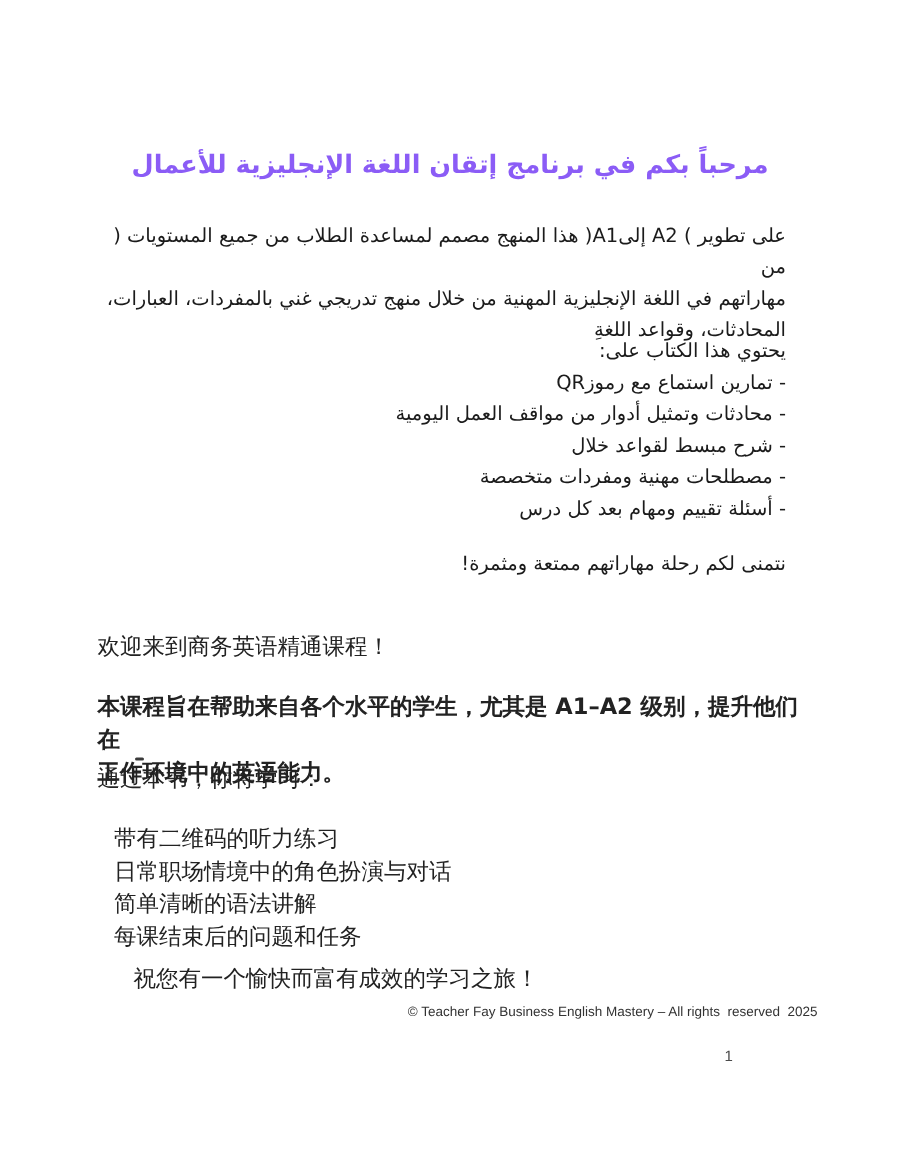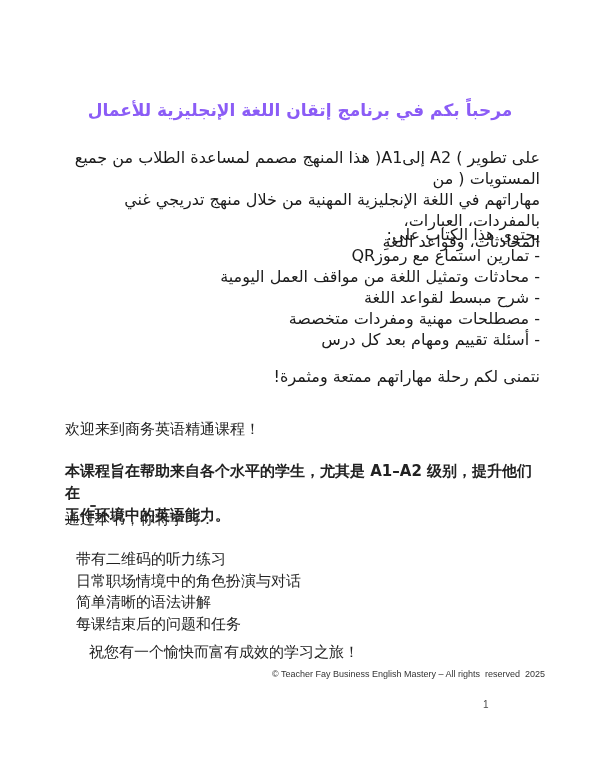--- a/index.html
+++ b/index.html
@@ -20,38 +20,38 @@
   }
   .doc-title{
     top:96px;left:30px;right:30px;
     text-align:center;
     font-size:17px;
     font-weight:bold;
     line-height:28px;
     color:#8b5cf6;
   }
   .ar-body{
-    left:60px;right:60px;
-    font-size:16px;
+    left:60px;right:76px;
+    font-size:13px;
     line-height:21px;
     color:#1b1b1b;
   }
   #ar-intro{top:147px;}
   #ar-contents{top:224px;}
   #ar-wish{top:366px;}
   
   .zh{
     left:65px;right:55px;
     font-size:15px;
     line-height:22px;
     color:#222;
     font-family:"DejaVu Sans",sans-serif;
     text-align:left;
   }
-  #zh-welcome{top:420px;font-family:Liberation Mono, monospace;}
+  #zh-welcome{top:420px;}
   #zh-intro{top:460px;font-weight:bold;}
   #zh-learn-heading{top:508px;}
   #zh-list{top:549px;left:76px;line-height:21.5px;}
   #zh-wish{top:641px;margin-left:24px;}
   .zh-list-item{white-space:nowrap;}
   
   #stray-mark{
     top:505px;left:90px;width:6px;height:2px;
     background:#3a3a3a;border-radius:1px;
   }
@@ -79,22 +79,22 @@
 
 <div id="ar-intro" class="abs ar-body ar">
   <div>على تطوير ) A2 إلىA1( هذا المنهج مصمم لمساعدة الطلاب من جميع المستويات ( من</div>
   <div>مهاراتهم في اللغة الإنجليزية المهنية من خلال منهج تدريجي غني بالمفردات، العبارات،</div>
   <div>المحادثات، وقواعد اللغةِ</div>
 </div>
 
 <div id="ar-contents" class="abs ar-body ar">
   <div>يحتوي هذا الكتاب على:</div>
   <div>- تمارين استماع مع رموزQR</div>
-  <div>- محادثات وتمثيل اللغة من مواقف العمل اليومية</div>
-  <div>- شرح مبسط لقواعد اللغة</div>
+  <div>- محادثات وتمثيل أدوار من مواقف العمل اليومية</div>
+  <div>- شرح مبسط لقواعد خلال</div>
   <div>- مصطلحات مهنية ومفردات متخصصة</div>
   <div>- أسئلة تقييم ومهام بعد كل درس</div>
 </div>
 
 <div id="ar-wish" class="abs ar-body ar">نتمنى لكم رحلة مهاراتهم ممتعة ومثمرة!</div>
 
 <div id="zh-welcome" class="abs zh">欢迎来到商务英语精通课程！</div>
 
 <div id="zh-intro" class="abs zh">
   <div>本课程旨在帮助来自各个水平的学生，尤其是 A1–A2 级别，提升他们在</div>

